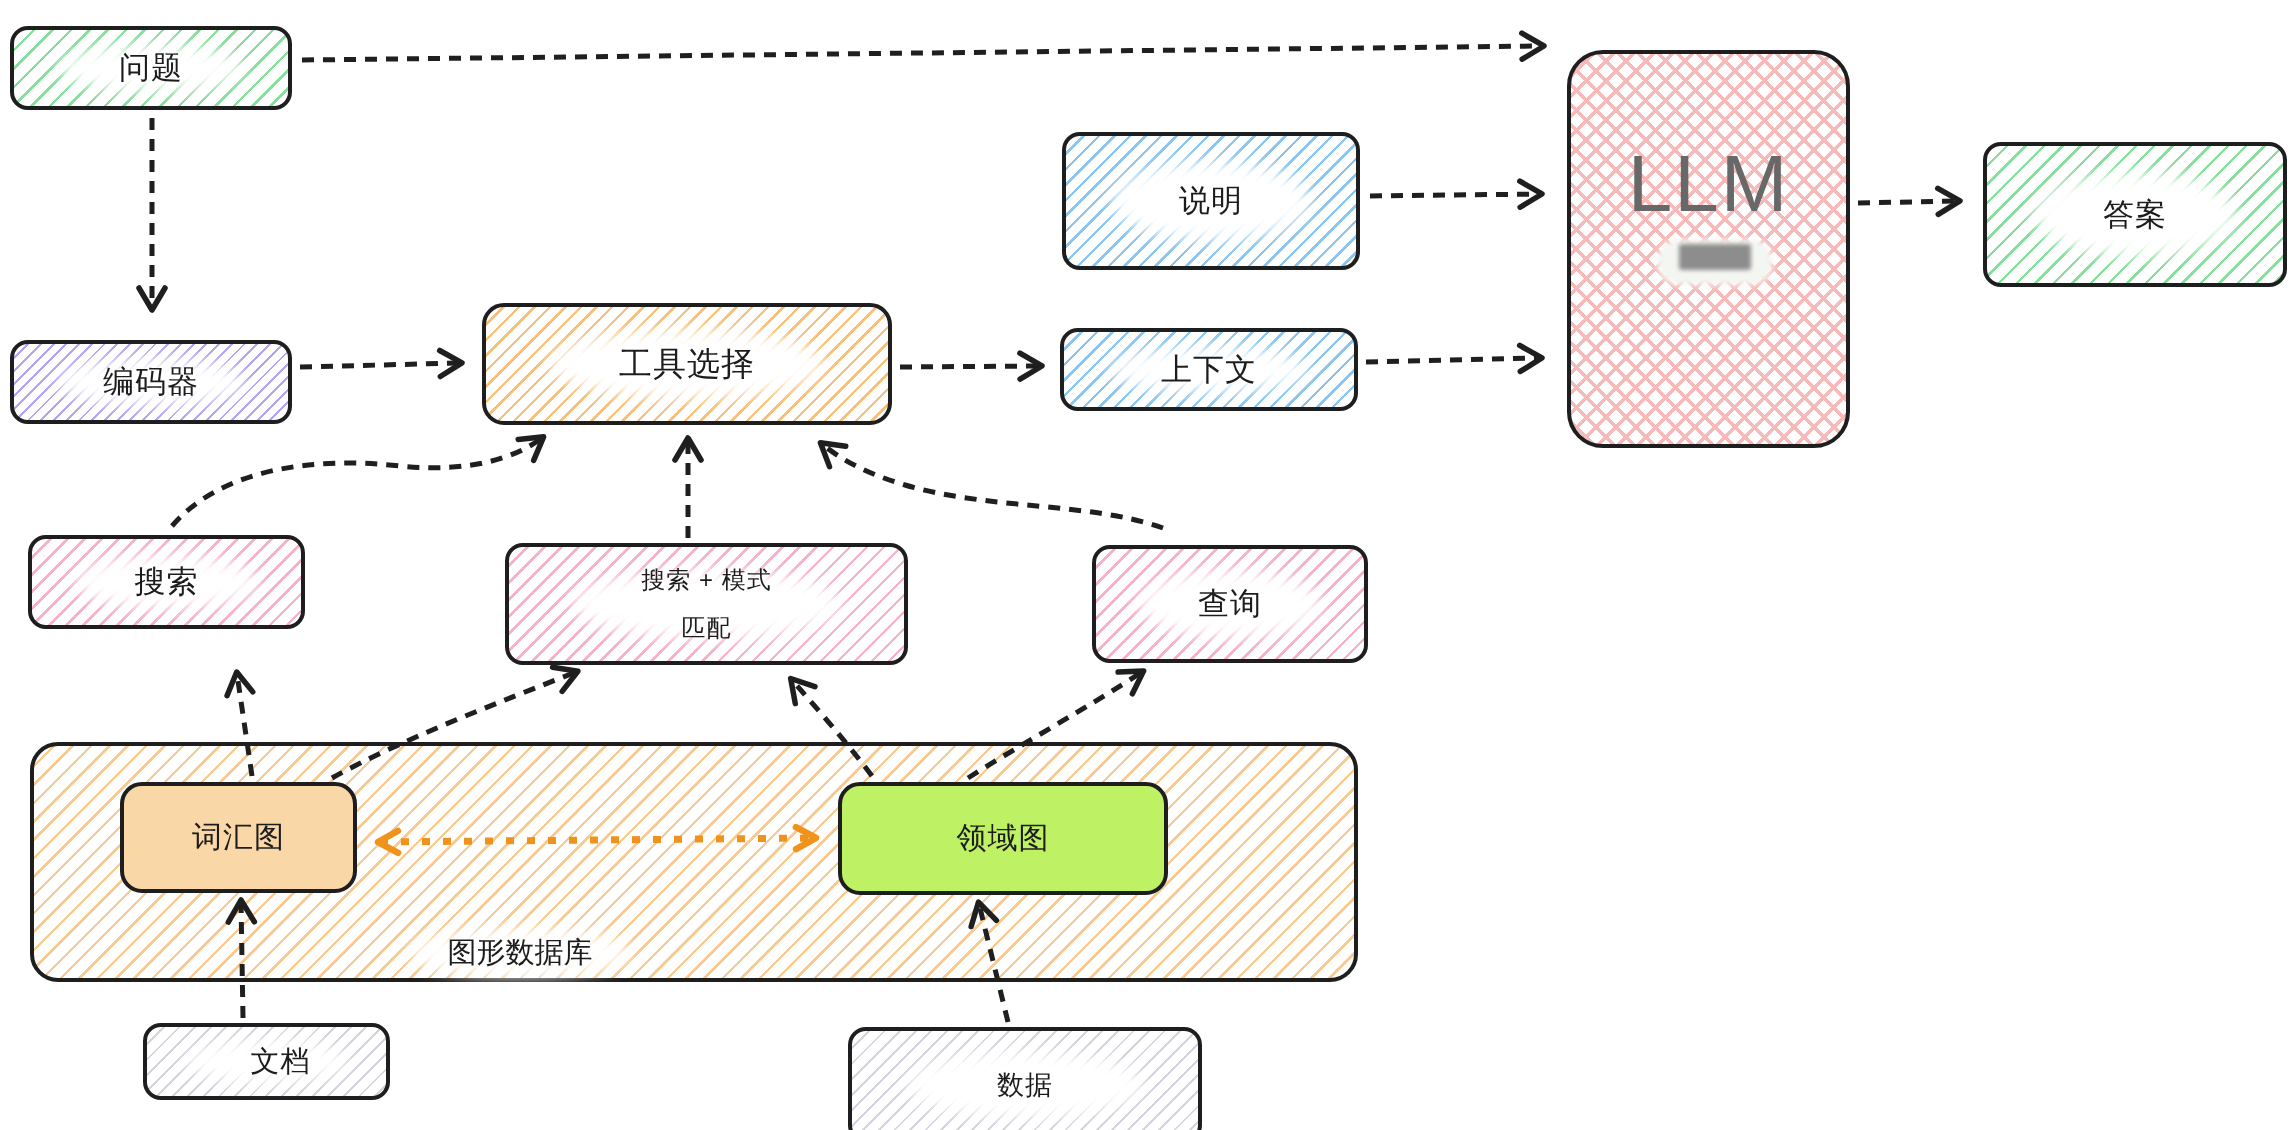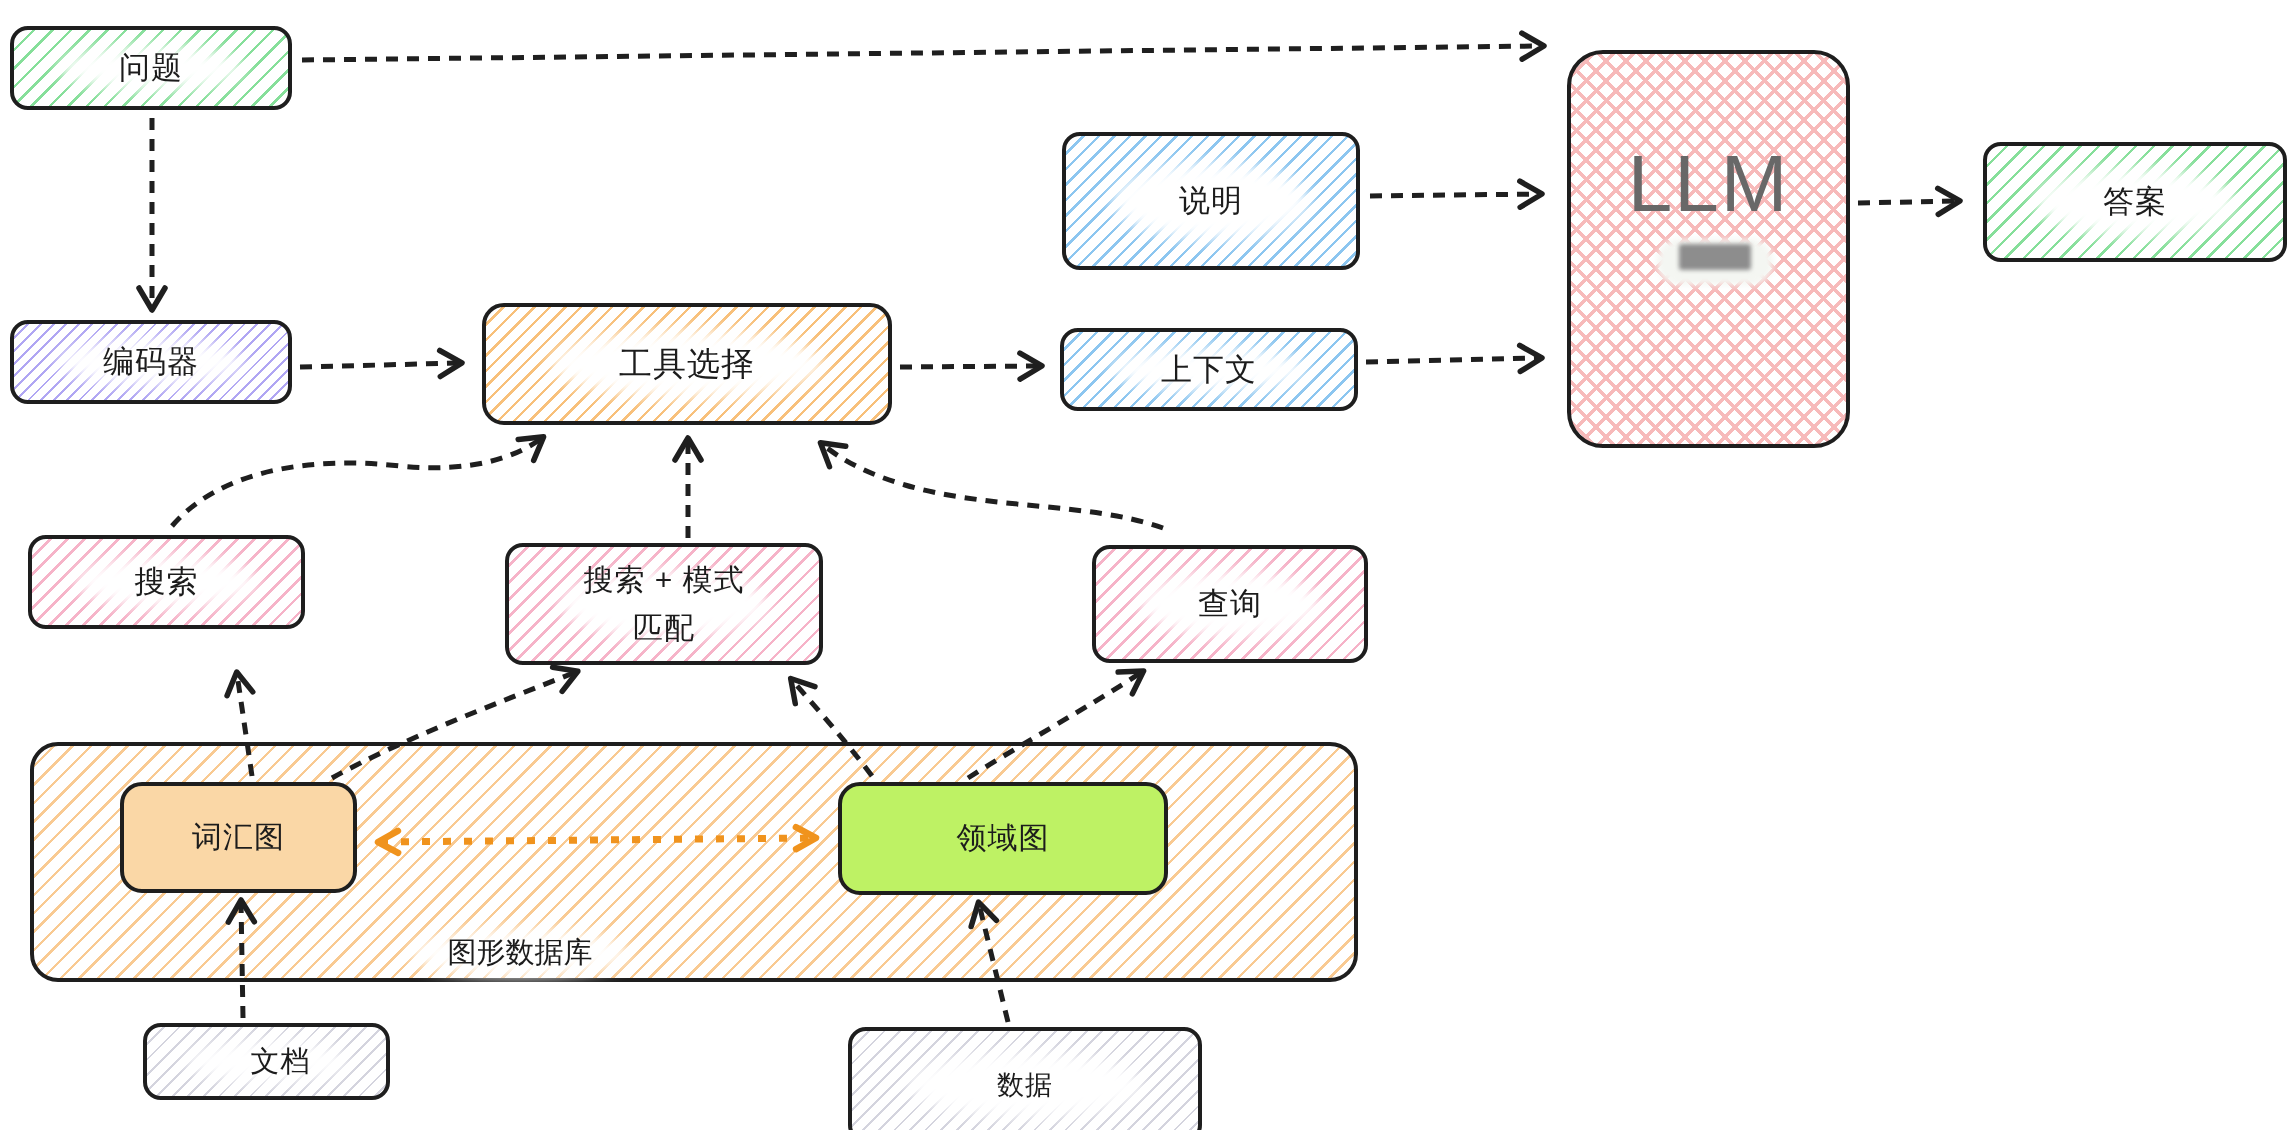--- a/index.html
+++ b/index.html
@@ -18,28 +18,28 @@
   .h-blue  {background:repeating-linear-gradient(135deg,#8cc6f0 0,#8cc6f0 2.5px,transparent 2.5px,transparent 11px);}
   .h-orange{background:repeating-linear-gradient(135deg,#f8c07a 0,#f8c07a 2.5px,transparent 2.5px,transparent 11px);justify-content:center;}
   .h-pink  {background:repeating-linear-gradient(135deg,#f6b3c8 0,#f6b3c8 2.5px,transparent 2.5px,transparent 12px);}
   .h-gray  {background:repeating-linear-gradient(135deg,#d4d4de 0,#d4d4de 2px,transparent 2px,transparent 11px);}
   .h-red-cross{background:
       repeating-linear-gradient(135deg,#f7baba 0,#f7baba 3.5px,transparent 3.5px,transparent 14px),
       repeating-linear-gradient(45deg,#f7baba 0,#f7baba 3.5px,transparent 3.5px,transparent 14px); margin-top: 40px;}
   .h-container{background:repeating-linear-gradient(135deg,#f9ca92 0,#f9ca92 2.5px,transparent 2.5px,transparent 13px);}
 
   #node-question      {left:10px;  top:26px;  width:282px; height:84px;}
-  #node-encoder       {left:10px;  top:320px; width:282px; height:84px;}
+  #node-encoder       {left:10px;  top:340px; width:282px; height:84px;}
   #node-tool-selection{left:482px; top:303px; width:410px; height:122px;border-radius:22px;font-size:33px;}
   #node-instructions  {left:1062px;top:132px; width:298px; height:138px;}
   #node-context       {left:1060px;top:328px; width:298px; height:83px;}
   #node-llm           {left:1567px;top:10px;  width:283px; height:398px;border-radius:36px;}
-  #node-answer        {left:1983px;top:142px; width:304px; height:120px;}
+  #node-answer        {left:1983px;top:142px; width:304px; height:145px;}
   #node-search        {left:28px;  top:535px; width:277px; height:94px;}
-  #node-search-pattern{left:505px; top:543px; width:318px; height:122px;font-size:30px;line-height:48px;}
+  #node-search-pattern{left:505px; top:543px; width:403px; height:122px;font-size:24px;line-height:48px;}
   #node-query         {left:1092px;top:545px; width:276px; height:118px;}
   #graph-db-container {left:30px;  top:742px; width:1328px;height:240px;border-radius:28px;z-index:1;}
   #node-lexical-graph {left:120px; top:782px; width:237px; height:111px;background:#fad7a6;border-radius:22px;font-size:30px;}
   #node-domain-graph  {left:838px; top:782px; width:330px; height:113px;background:#bef264;border-radius:22px;font-size:30px;}
   #node-documents     {left:143px; top:1023px;width:247px; height:77px;font-size:29px;padding-left:28px;}
   #node-data          {left:848px; top:1027px;width:354px; height:116px;font-size:27px;}
 
   #graph-db-label{position:absolute;left:400px;top:926px;width:240px;height:54px;z-index:2;
                   display:flex;align-items:center;justify-content:center;font-size:29px;font-weight:500;}
   #graph-db-label .halo{left:4%;right:4%;top:6%;bottom:6%;}

